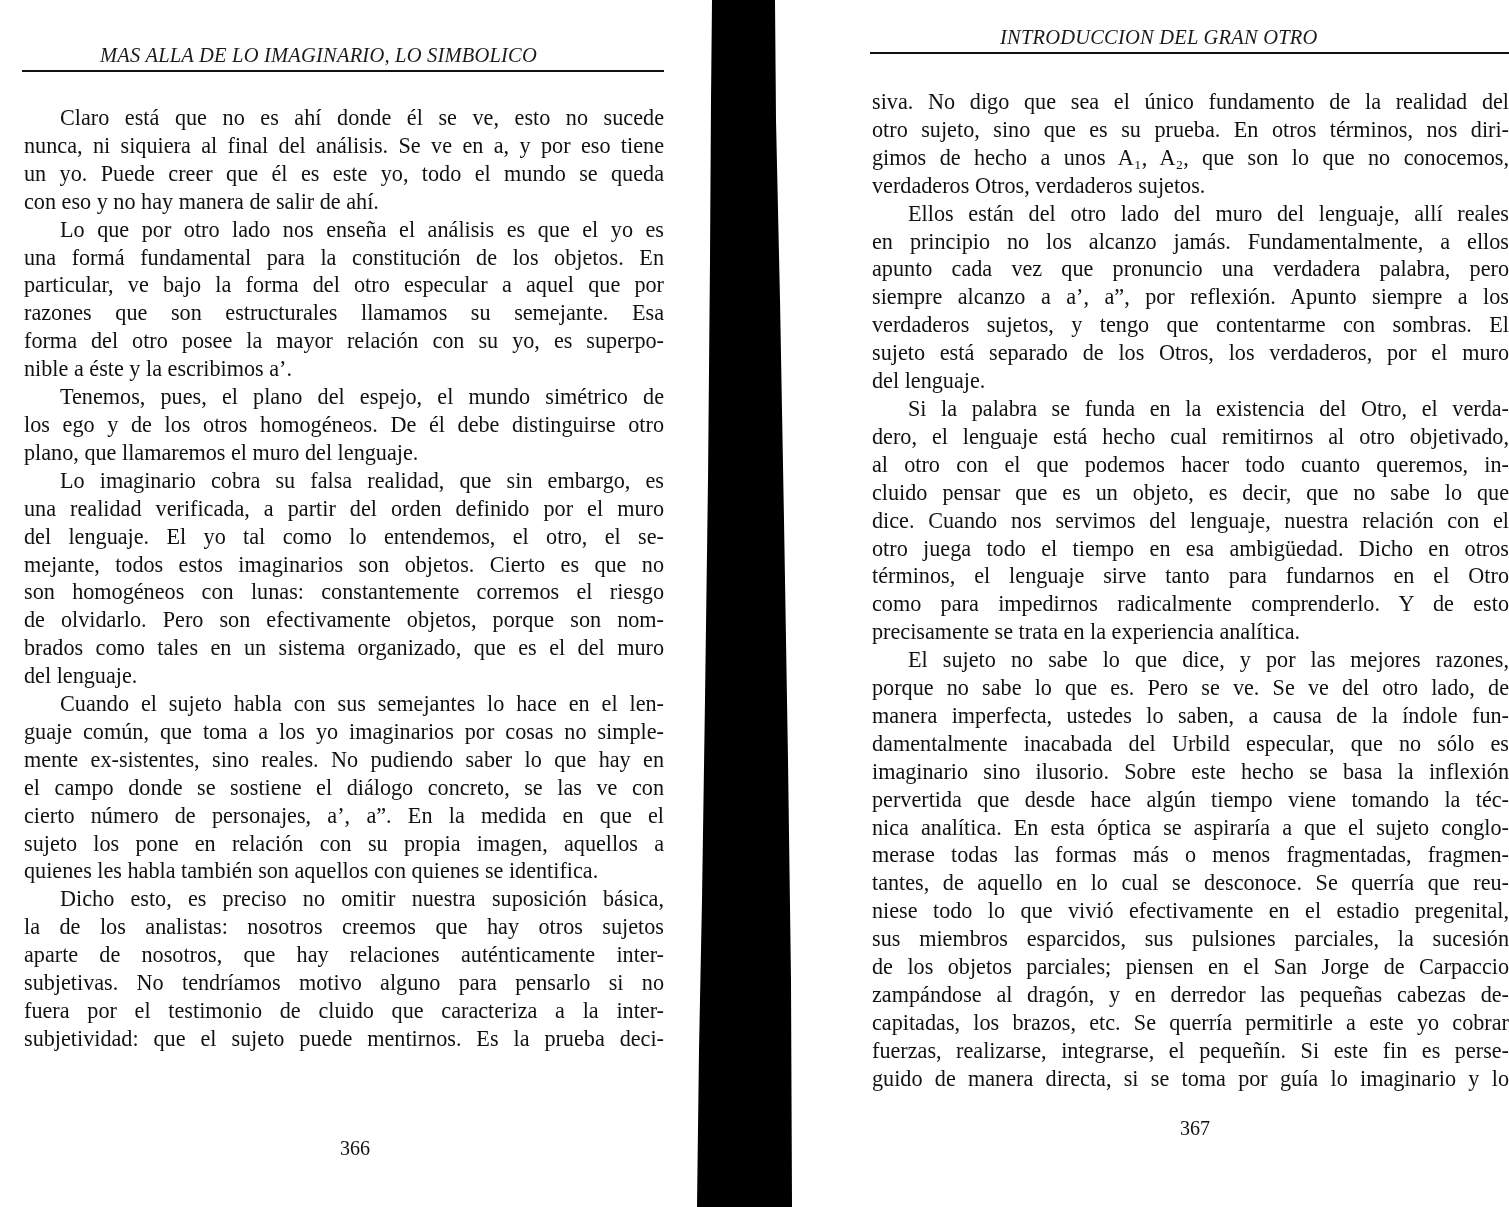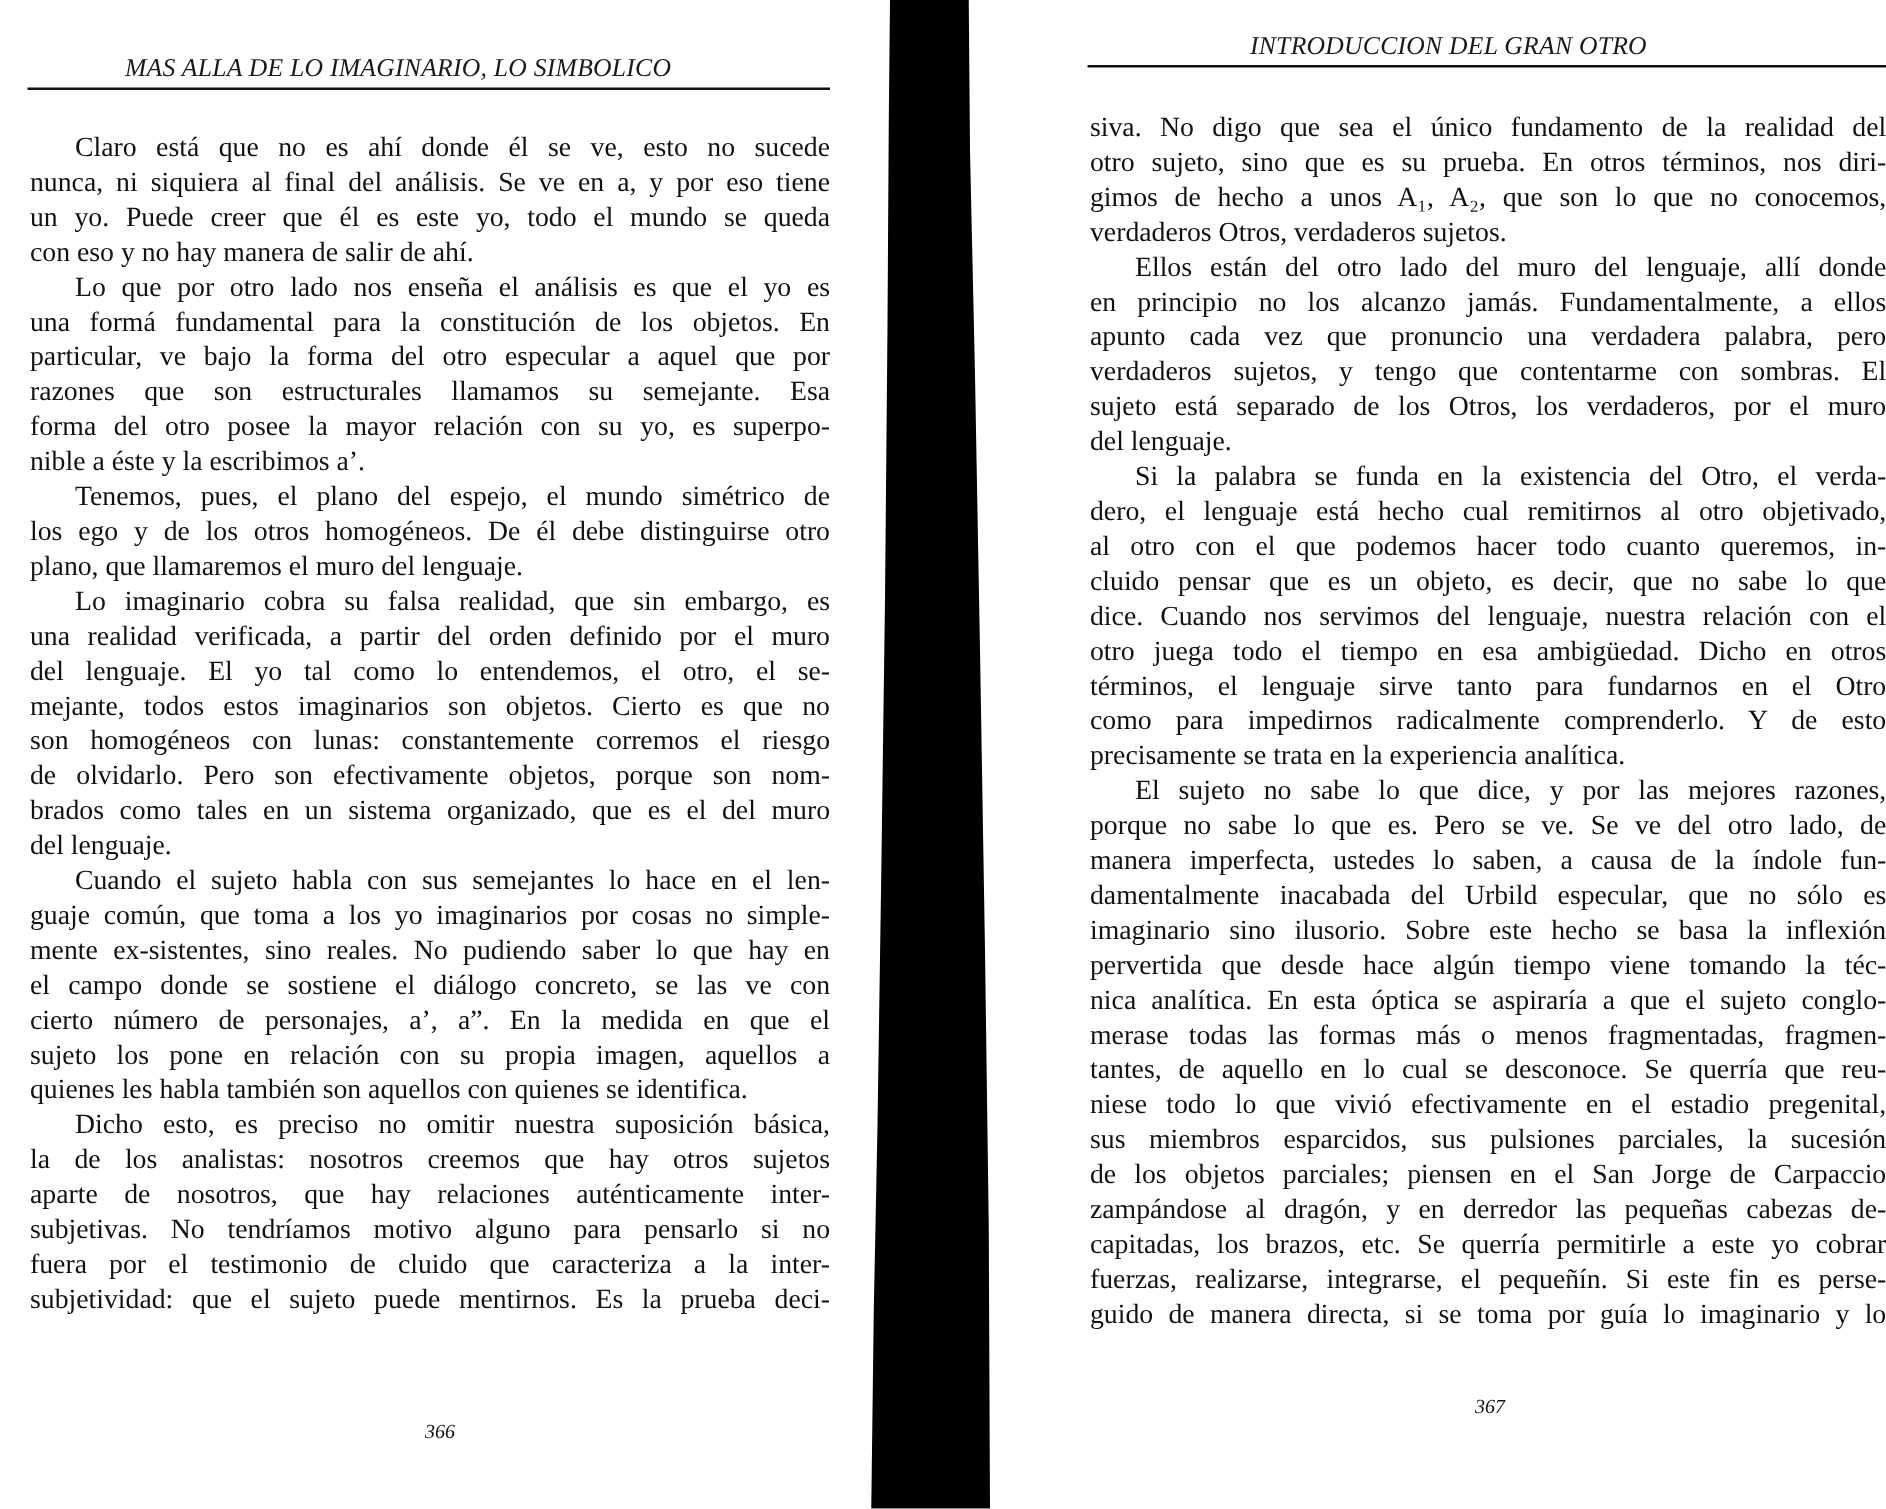--- a/index.html
+++ b/index.html
@@ -22,21 +22,21 @@
   .page-right .rule { left: 10px; width: 649px; top: 52px; }
   .body-text {
     position: absolute; font-size: 22.2px; line-height: 27.9px;
     text-align: justify; hyphens: manual;
   }
   .page-left .body-text { left: 12px; top: 104px; width: 640px; }
   .page-right .body-text { left: 12px; top: 88px; width: 637px; }
   .line { display: block; white-space: nowrap; text-align-last: justify; }
   .line.last { text-align-last: left; }
   .line.indent { padding-left: 36px; }
-  .folio { position: absolute; font-style: italic; font-size: 16px; }
+  .folio { position: absolute; font-size: 20px; }
   .page-left .folio { left: 328px; top: 1137px; }
   .page-right .folio { left: 320px; top: 1117px; }
   .gutter {
     position: absolute; left: 696px; top: 0; width: 100px; height: 1207px;
   }
   .gutter svg { display: block; }
 </style>
 </head>
 <body>
 
@@ -89,23 +89,24 @@
 </div>
 
 <div class="page page-right">
   <div class="running-head">INTRODUCCION DEL GRAN OTRO</div>
   <div class="rule"></div>
   <div class="body-text" id="right-body">
       <span class="line">siva. No digo que sea el único fundamento de la realidad del</span>
       <span class="line">otro sujeto, sino que es su prueba. En otros términos, nos diri-</span>
       <span class="line">gimos de hecho a unos A₁, A₂, que son lo que no conocemos,</span>
       <span class="line last">verdaderos Otros, verdaderos sujetos.</span>
-      <span class="line indent">Ellos están del otro lado del muro del lenguaje, allí donde</span>
+      <span class="line indent">Ellos están del otro lado del muro del lenguaje, allí reales</span>
       <span class="line">en principio no los alcanzo jamás. Fundamentalmente, a ellos</span>
       <span class="line">apunto cada vez que pronuncio una verdadera palabra, pero</span>
+      <span class="line">siempre alcanzo a a’, a”, por reflexión. Apunto siempre a los</span>
       <span class="line">verdaderos sujetos, y tengo que contentarme con sombras. El</span>
       <span class="line">sujeto está separado de los Otros, los verdaderos, por el muro</span>
       <span class="line last">del lenguaje.</span>
       <span class="line indent">Si la palabra se funda en la existencia del Otro, el verda-</span>
       <span class="line">dero, el lenguaje está hecho cual remitirnos al otro objetivado,</span>
       <span class="line">al otro con el que podemos hacer todo cuanto queremos, in-</span>
       <span class="line">cluido pensar que es un objeto, es decir, que no sabe lo que</span>
       <span class="line">dice. Cuando nos servimos del lenguaje, nuestra relación con el</span>
       <span class="line">otro juega todo el tiempo en esa ambigüedad. Dicho en otros</span>
       <span class="line">términos, el lenguaje sirve tanto para fundarnos en el Otro</span>

